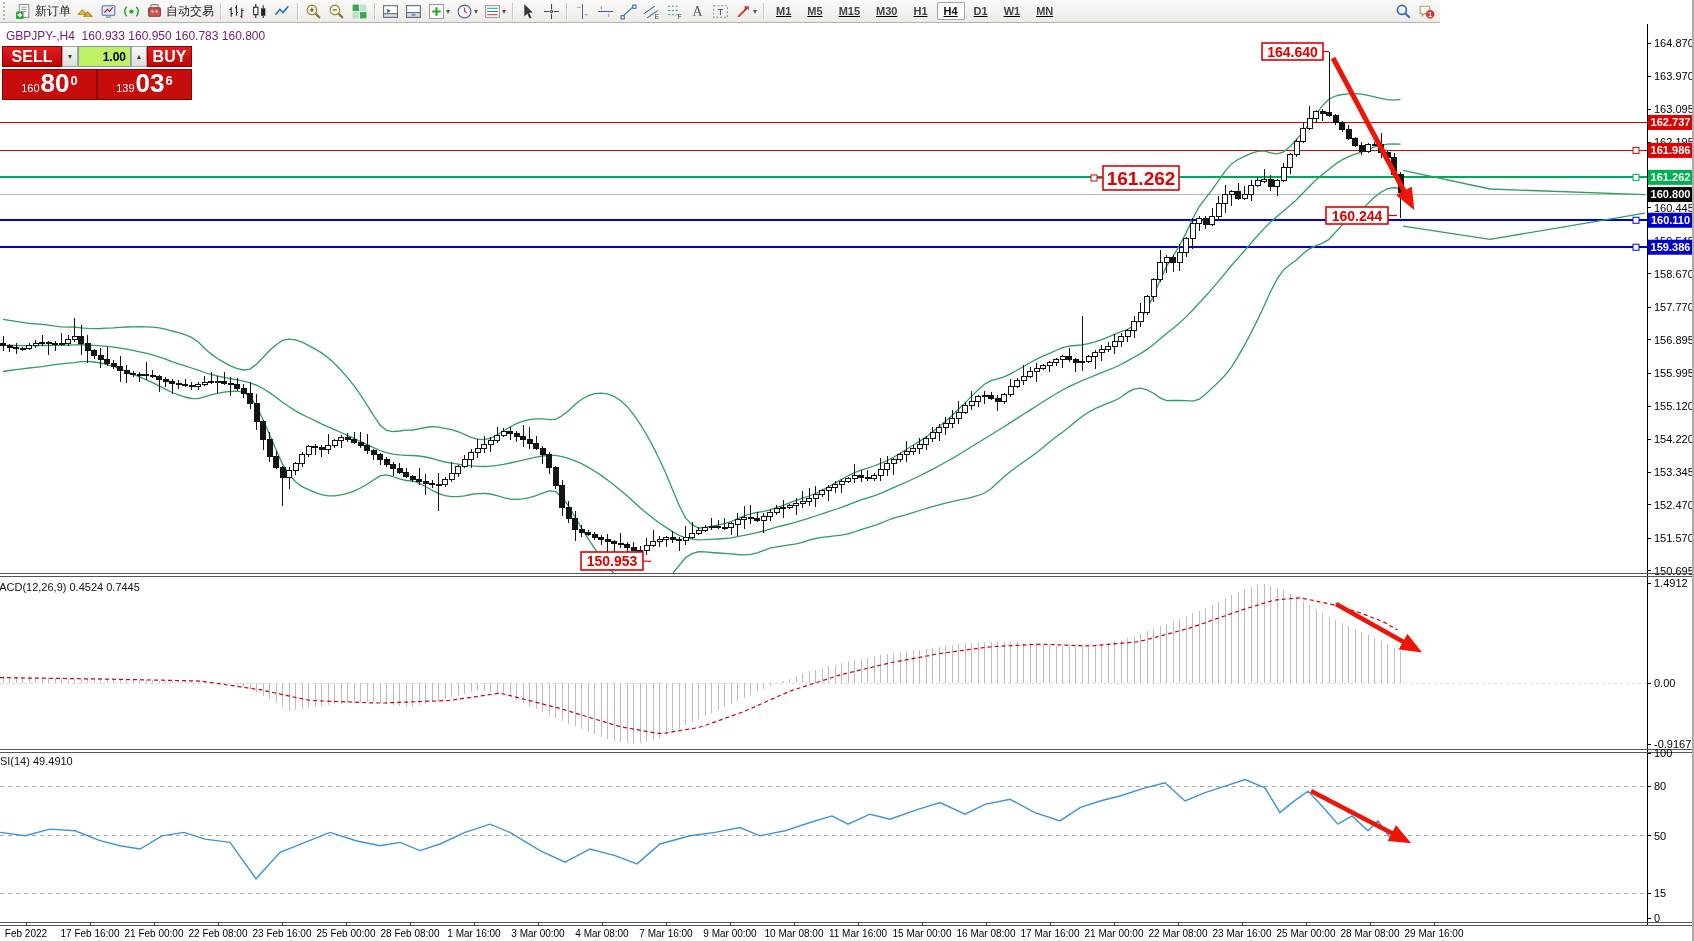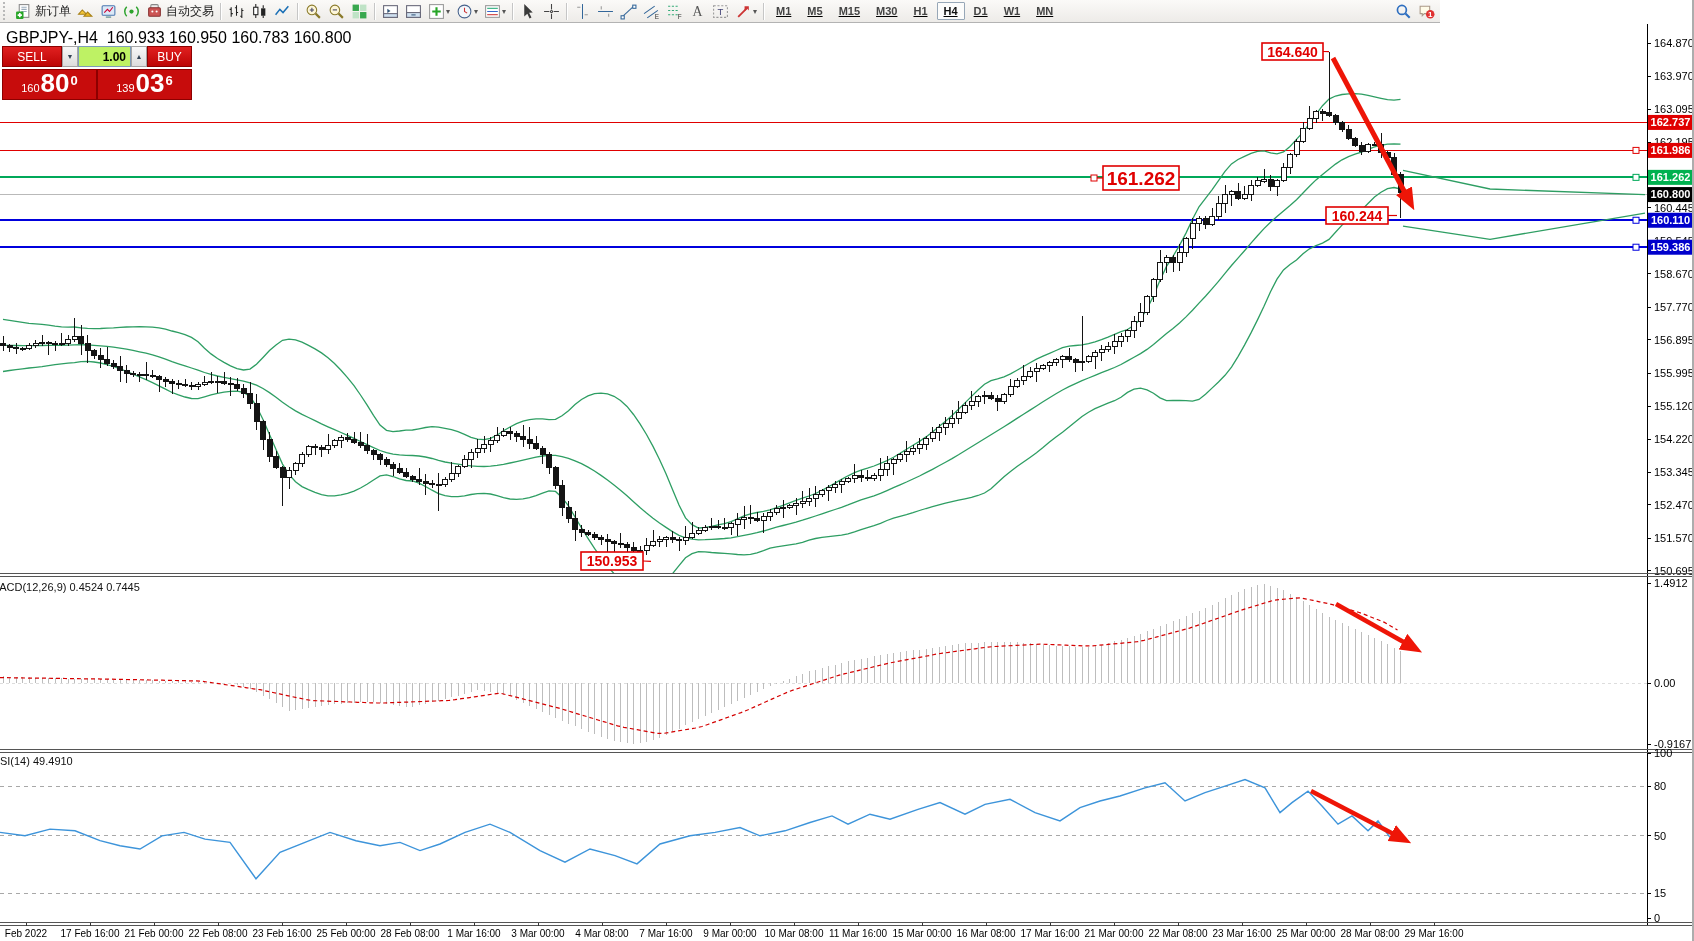--- a/index.html
+++ b/index.html
@@ -10,24 +10,24 @@
 .tico,.tbtn{height:20px;display:flex;align-items:center;padding:0 3px;border-radius:2px}
 .tico svg,.tbtn svg{width:17px;height:17px;display:block}
 .lbl{font-size:12px;color:#222;margin-left:3px;white-space:nowrap}
 .sep{width:1px;height:17px;background:#c6c6c6;border-right:1px solid #fff;margin:0 3px}
 .grip{width:3px;height:18px;border-left:2px dotted #b9b9b9;margin:0 4px 0 1px}
 .caret{font-size:8px;color:#555;margin-left:1px}
 .tf{font-size:11px;font-weight:bold;color:#444;padding:2px 6px;margin:0 1px;border:1px solid transparent;border-radius:1px}
 .tf.active{background:#fcfcfb;border:1px solid #97a7b7;color:#111}
 .spacer{flex:1}
 #chart-svg{position:absolute;top:0;left:0;z-index:1}
-#hdr{position:absolute;left:6px;top:29px;font-size:16px;color:#000000;z-index:4;white-space:pre}
+#hdr{position:absolute;left:6px;top:29px;font-size:12px;color:#701a75;z-index:4;white-space:pre}
 #panel{position:absolute;left:2px;top:46px;width:190px;z-index:4}
 .row1{display:flex;height:21px}
-.btnred{background:linear-gradient(#e02020,#bd0505);color:#fff;font-weight:normal;font-size:12px;
+.btnred{background:linear-gradient(#e02020,#bd0505);color:#fff;font-weight:bold;font-size:16px;
   display:flex;align-items:center;justify-content:center;border:1px solid #8d0000;box-sizing:border-box}
 .btn-sell{flex:0 0 60px}.btn-buy{flex:1}
 .spin{flex:0 0 16px;background:linear-gradient(#f8f8f8,#dcdcdc);border:1px solid #a5a5a5;
   display:flex;align-items:center;justify-content:center;font-size:7px;color:#345;box-sizing:border-box}
 .vol{flex:1;border:1px solid #7f9db9;background:#bef264;font-size:12px;font-weight:bold;color:#000;
   display:flex;align-items:center;justify-content:flex-end;padding:0 4px;box-sizing:border-box}
 .row2{display:flex;margin-top:2px;height:31px;}
 .pricebox{flex:1;background:#c70c0c;color:#fff;display:flex;align-items:flex-end;justify-content:center;
   padding:1px 2px 3px;border:1px solid #8d0000;box-sizing:border-box}
 .pp{font-size:11px;margin-bottom:2px}

